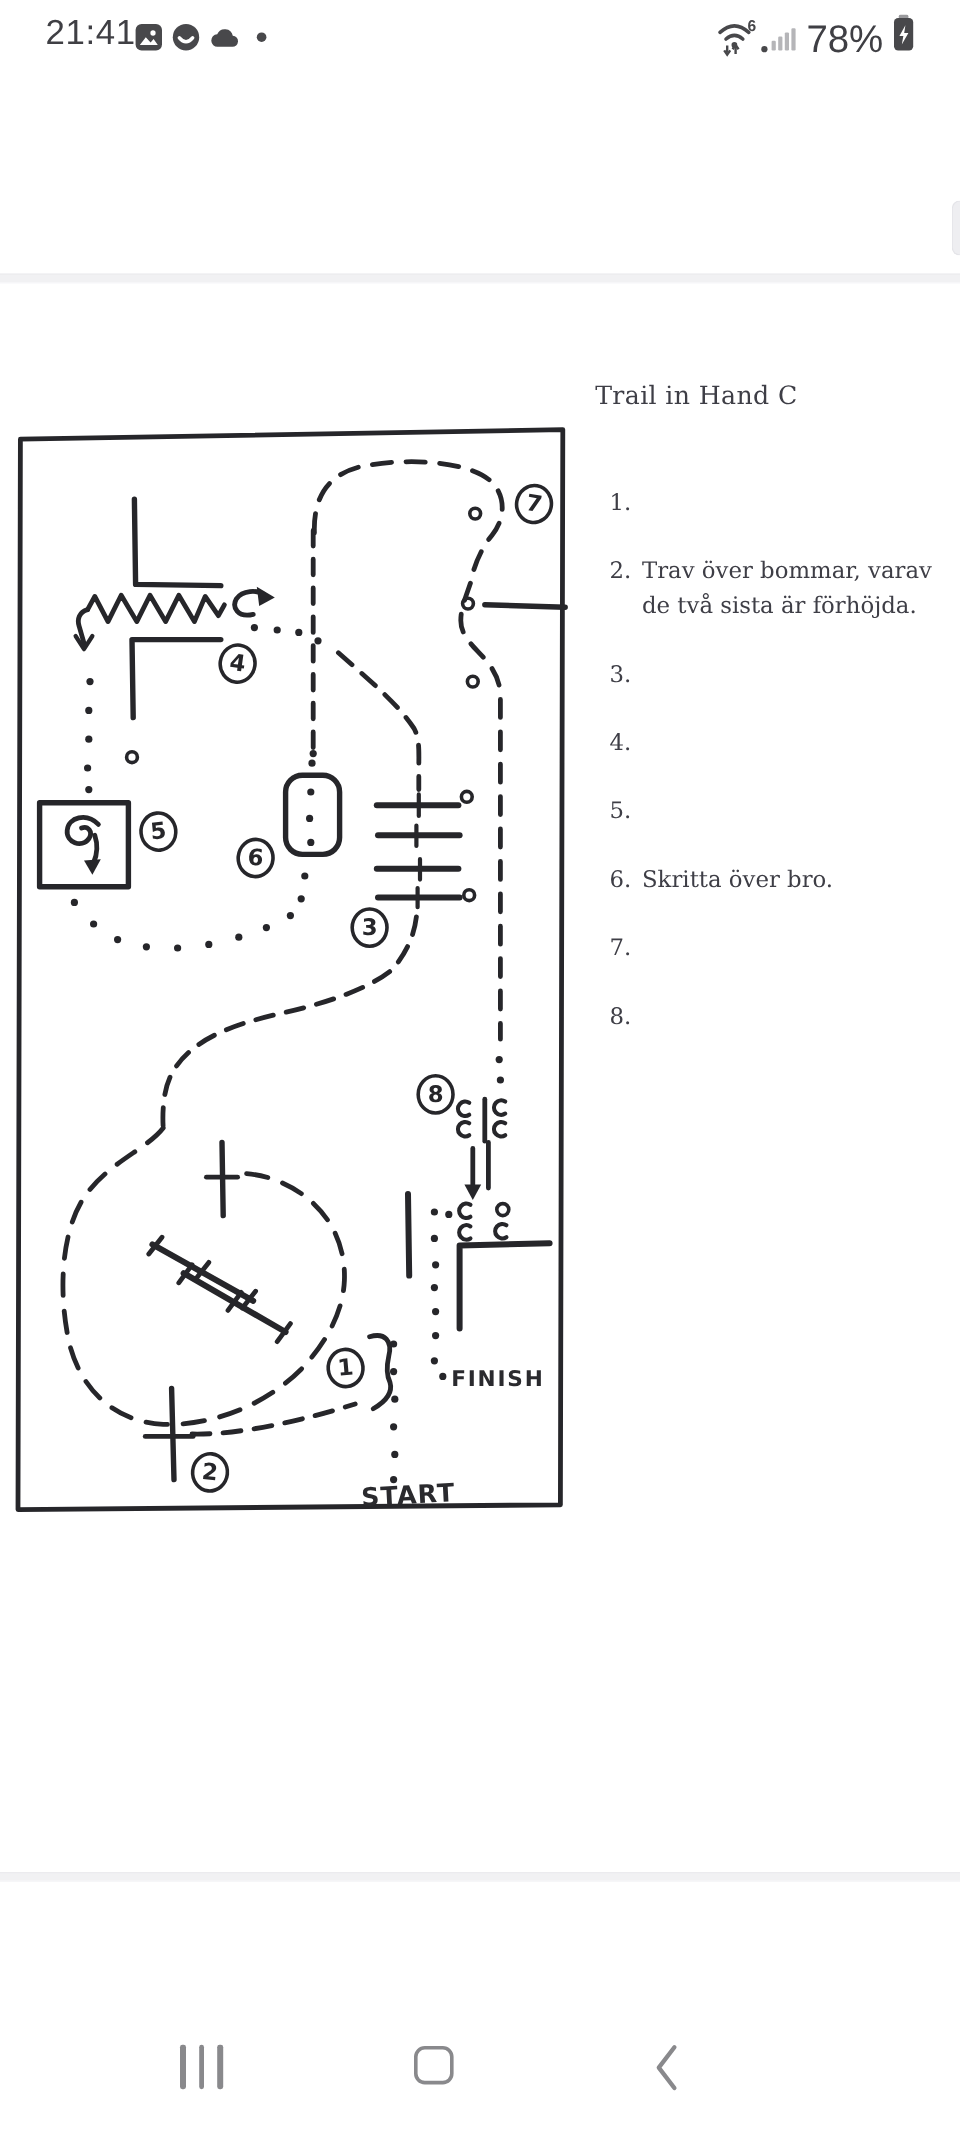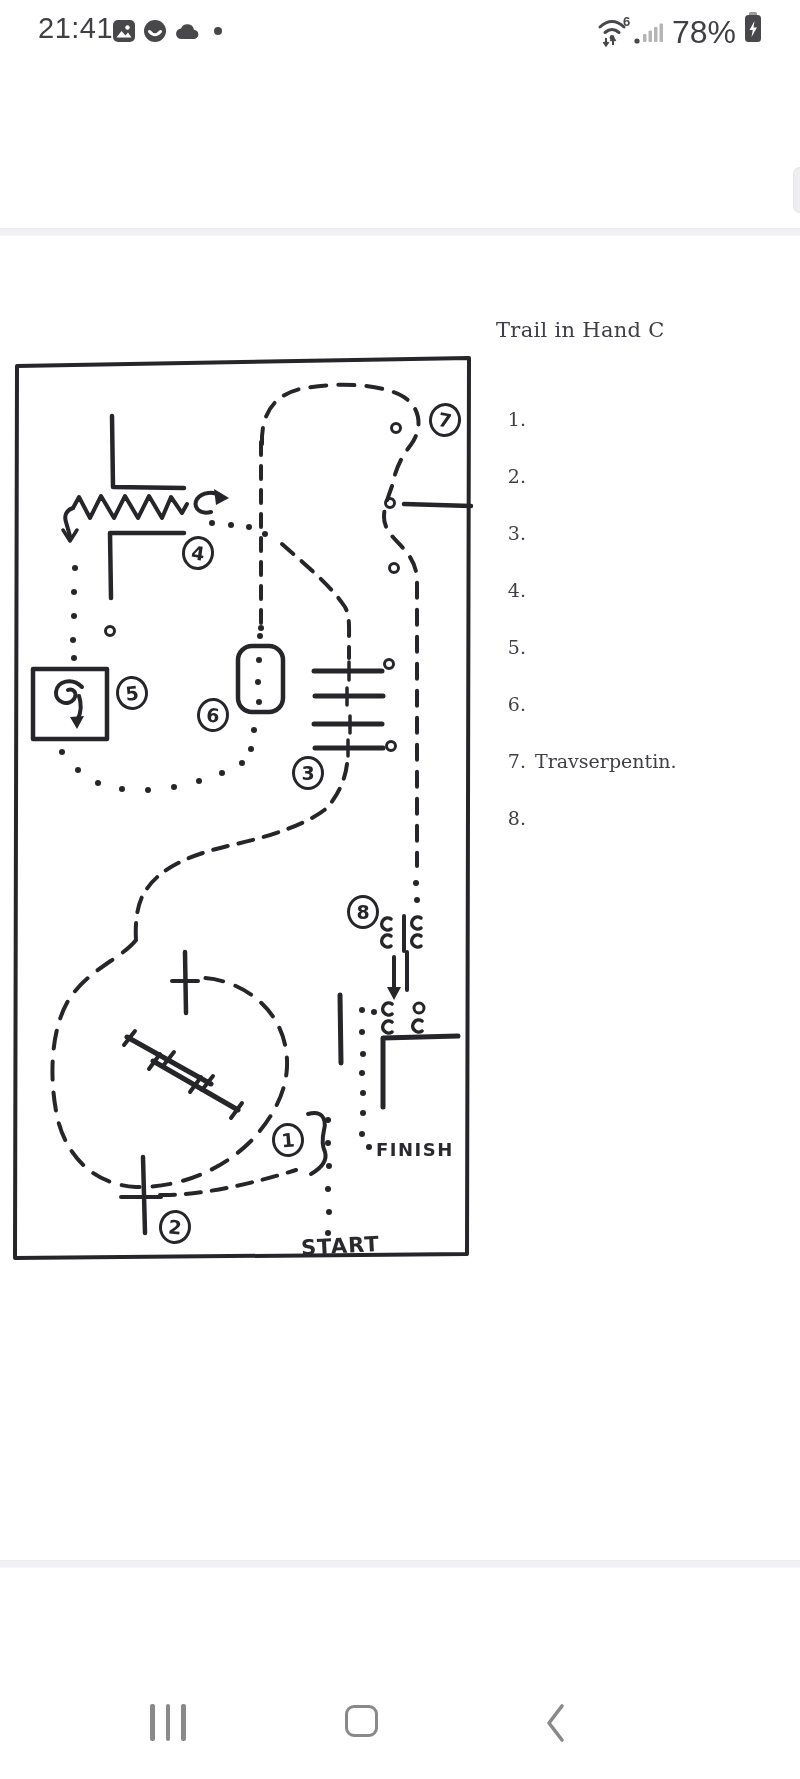--- a/index.html
+++ b/index.html
@@ -229,36 +229,38 @@
 
     <div class="hand-label start-label">START</div>
     <div class="hand-label finish-label">FINISH</div>
 
     <div class="instructions">
       <div class="instr-item">
         <div class="instr-num">1.</div>
       </div>
       <div class="instr-item">
         <div class="instr-num">2.</div>
+        <div class="instr-text">Trav över bommar, varav
+de två sista är förhöjda.</div>
       </div>
       <div class="instr-item">
         <div class="instr-num">3.</div>
       </div>
       <div class="instr-item">
         <div class="instr-num">4.</div>
       </div>
       <div class="instr-item">
         <div class="instr-num">5.</div>
       </div>
       <div class="instr-item">
         <div class="instr-num">6.</div>
+        <div class="instr-text">Skritta över bro.</div>
       </div>
       <div class="instr-item">
         <div class="instr-num">7.</div>
-        <div class="instr-text">Travserpentin.</div>
       </div>
       <div class="instr-item">
         <div class="instr-num">8.</div>
       </div>
     </div>
   </div>
 
   <div class="divider bottom"></div>
 
   <div class="nav-bar">

